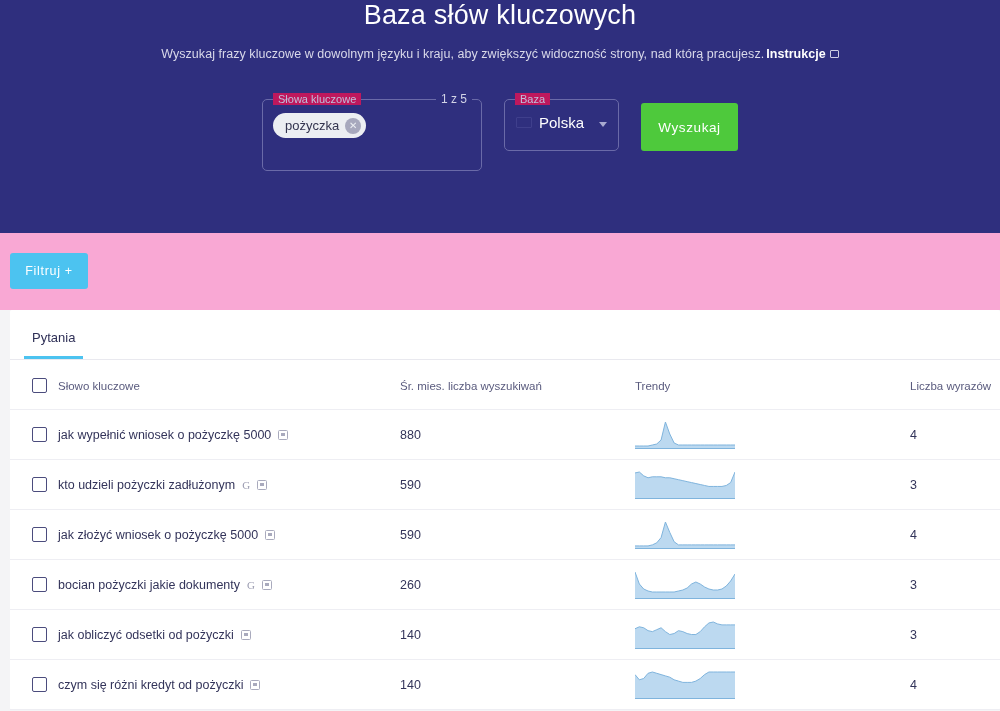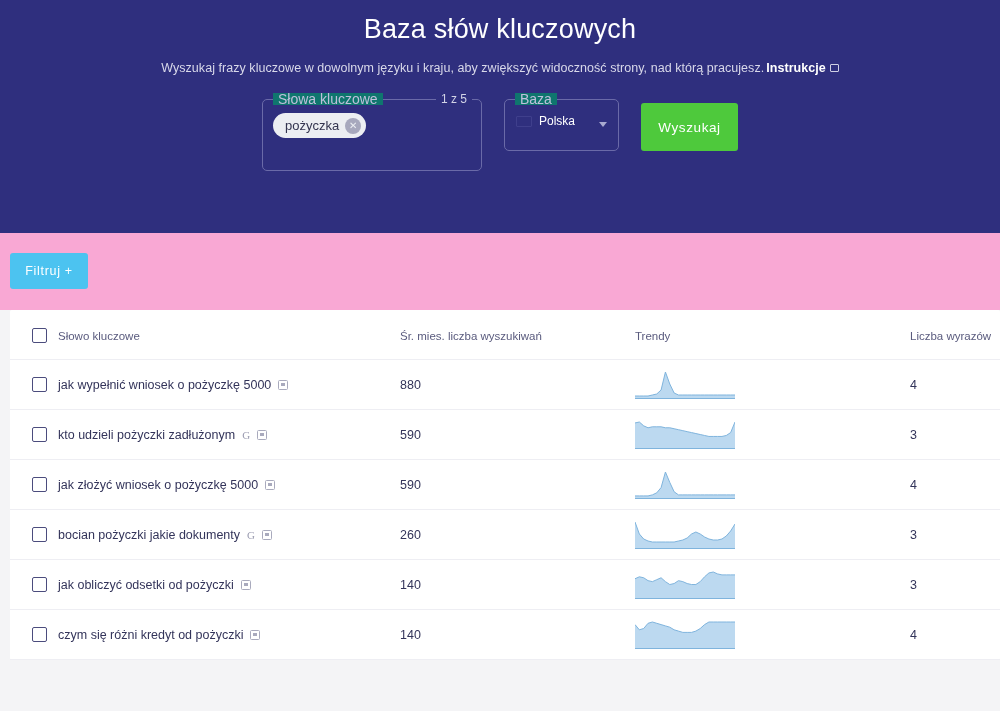--- a/index.html
+++ b/index.html
@@ -17,21 +17,21 @@
     position: relative;
     width: 1000px; height: 233px;
     background: #2f2f7e;
     color: #ffffff;
   }
   .hero-title {
     text-align: center;
     font-size: 27px;
     font-weight: 400;
     letter-spacing: .2px;
-    padding-top: 14px;
+    padding-top: 0;
     margin: 0;
     color: #ffffff;
   }
   .hero-sub {
     text-align: center;
     font-size: 12.5px;
     color: #d9d9ea;
     margin: 16px 0 0 0;
     letter-spacing: .05px;
   }
@@ -66,23 +66,23 @@
     border: 1px solid #6a6aa8;
     border-radius: 5px;
     background: transparent;
   }
   .fs-kw { width: 220px; height: 72px; }
   .fs-country { width: 115px; height: 52px; }
 
   .legend {
     position: absolute;
     top: -7px; left: 10px;
-    background: #0f766e;
+    background: #be185d;
     padding: 0 5px;
-    font-size: 14px;
+    font-size: 11px;
     color: #bfc0dc;
     line-height: 12px;
   }
   .counter {
     position: absolute;
     top: -7px; right: 9px;
     background: #2f2f7e;
     padding: 0 5px;
     font-size: 12px;
     color: #d2d3e6;
@@ -114,21 +114,21 @@
     font-family: "DejaVu Sans", sans-serif;
     cursor: pointer;
   }
 
   .country-inner {
     position: absolute;
     left: 11px; top: 14px;
     display: flex;
     align-items: center;
     gap: 7px;
-    font-size: 12px;
+    font-size: 15px;
     color: #ffffff;
   }
   .flag {
     width: 16px; height: 11px;
     border-radius: 1px;
     overflow: hidden;
     display: block;
     border: 1px solid #3f3f8c;
   }
   .flag .fw { height: 50%; background: #f2f2f2; }
@@ -287,20 +287,23 @@
     <button class="btn-search">Wyszukaj</button>
   </div>
 </div>
 
 <div class="band">
   <button class="btn-filter">Filtruj +</button>
 </div>
 
 <div class="card">
 
+  <div class="tabs">
+    <div class="tab">Pytania</div>
+  </div>
 
   <table>
     <thead>
       <tr>
         <th class="c-chk">
           <span class="chk"></span>
         </th>
         <th class="c-kw">Słowo kluczowe</th>
         <th class="c-vol">Śr. mies. liczba wyszukiwań</th>
         <th class="c-trend">Trendy</th>

